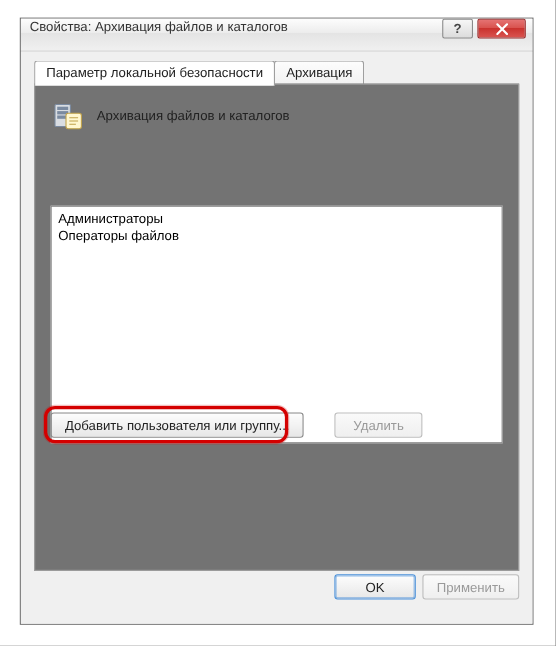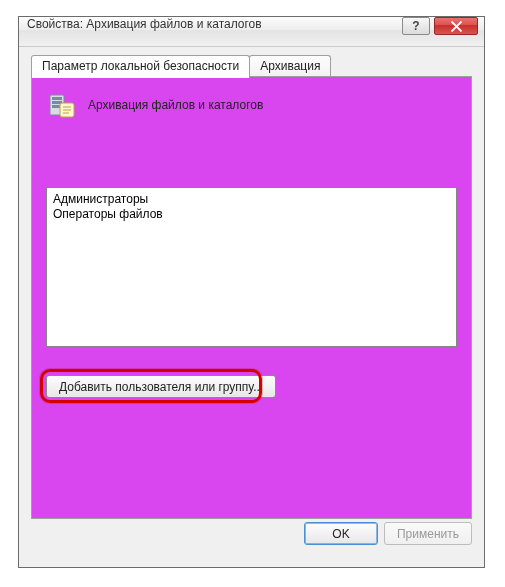--- a/index.html
+++ b/index.html
@@ -9,25 +9,25 @@
   .titlebar .title { flex: 1; color: #333; padding-left: 2px; }
   .titlebar .btns { display: flex; gap: 0; }
   .winbtn { width: 28px; height: 18px; border: 1px solid #8a8a8a; background: linear-gradient(to bottom, #f7f7f7, #dcdcdc); border-radius: 2px; display: flex; align-items: center; justify-content: center; margin-left: 4px; }
   .winbtn.help { color: #444; font-weight: bold; }
   .winbtn.close { width: 44px; background: linear-gradient(to bottom, #e57373 0%, #d9534f 45%, #c9302c 46%, #d9534f 100%); border-color: #9a2828; color: #fff; }
   .winbtn.close svg { width: 11px; height: 11px; }
   .client { position: absolute; left: 0; right: 0; top: 30px; bottom: 0; background: #f0f0f0; }
   .tabstrip { position: absolute; left: 12px; top: 8px; display: flex; }
   .tab { padding: 3px 10px 4px; border: 1px solid #9f9f9f; background: linear-gradient(to bottom, #fdfdfd, #f1f1f1); border-bottom: none; border-top-left-radius: 3px; border-top-right-radius: 3px; color: #222; margin-right: -1px; position: relative; }
   .tab.active { background: #fff; z-index: 2; padding-bottom: 5px; }
-  .tabpanel { position: absolute; left: 12px; right: 12px; top: 29px; bottom: 48px; border: 1px solid #9f9f9f; background: #d946ef; }
+  .tabpanel { position: absolute; left: 12px; right: 12px; top: 29px; bottom: 48px; border: 1px solid #9f9f9f; background: #737373; }
   .tabpanel .hdr { display: flex; align-items: center; gap: 10px; padding: 12px 14px 8px; }
   .icon-box { width: 32px; height: 32px; display: flex; align-items: center; justify-content: center; }
   .hdr-text { color: #222; }
-  .listbox { position: absolute; left: 14px; right: 14px; top: 110px; height: 160px; border: 1px solid #858585; background: #fff; padding: 4px 6px; color: #000; line-height: 15px; overflow: hidden; }
+  .listbox { position: absolute; left: 14px; right: 14px; top: 110px; height: 216px; border: 1px solid #858585; background: #fff; padding: 4px 6px; color: #000; line-height: 15px; overflow: hidden; }
   .btnrow { position: absolute; left: 14px; right: 14px; top: 298px; display: flex; gap: 28px; align-items: center; }
   .wbtn { height: 23px; border: 1px solid #8a8a8a; background: linear-gradient(to bottom, #fdfdfd, #e7e7e7); border-radius: 3px; padding: 0 12px; color: #222; display: flex; align-items: center; justify-content: center; }
   .wbtn.disabled { color: #9a9a9a; border-color: #bdbdbd; background: linear-gradient(to bottom, #fafafa, #efefef); }
   .highlight-ring { position: absolute; border: 3px solid #d40000; border-radius: 10px; box-shadow: 0 0 0 1px rgba(212,0,0,.25); pointer-events: none; }
   .dlgbtns { position: absolute; right: 12px; bottom: 22px; display: flex; gap: 6px; }
   .dlgbtns .wbtn { min-width: 74px; }
   .dlgbtns .wbtn.default { border-color: #4a90d9; box-shadow: 0 0 0 1px rgba(74,144,217,.6) inset; }
   .listrow { white-space: nowrap; }
 </style>
 </head>
@@ -69,20 +69,21 @@
         <div class="hdr-text">Архивация файлов и каталогов</div>
       </div>
 
       <div class="listbox">
         <div class="listrow">Администраторы</div>
         <div class="listrow">Операторы файлов</div>
       </div>
 
       <div class="btnrow">
         <div class="wbtn" style="min-width:210px">Добавить пользователя или группу...</div>
+        <div class="wbtn disabled" style="min-width:80px">Удалить</div>
       </div>
 
       <div class="highlight-ring" style="left:8px; top:292px; width:222px; height:34px;"></div>
     </div>
 
     <div class="dlgbtns">
       <div class="wbtn default">OK</div>
       <div class="wbtn disabled">Применить</div>
     </div>
   </div>

